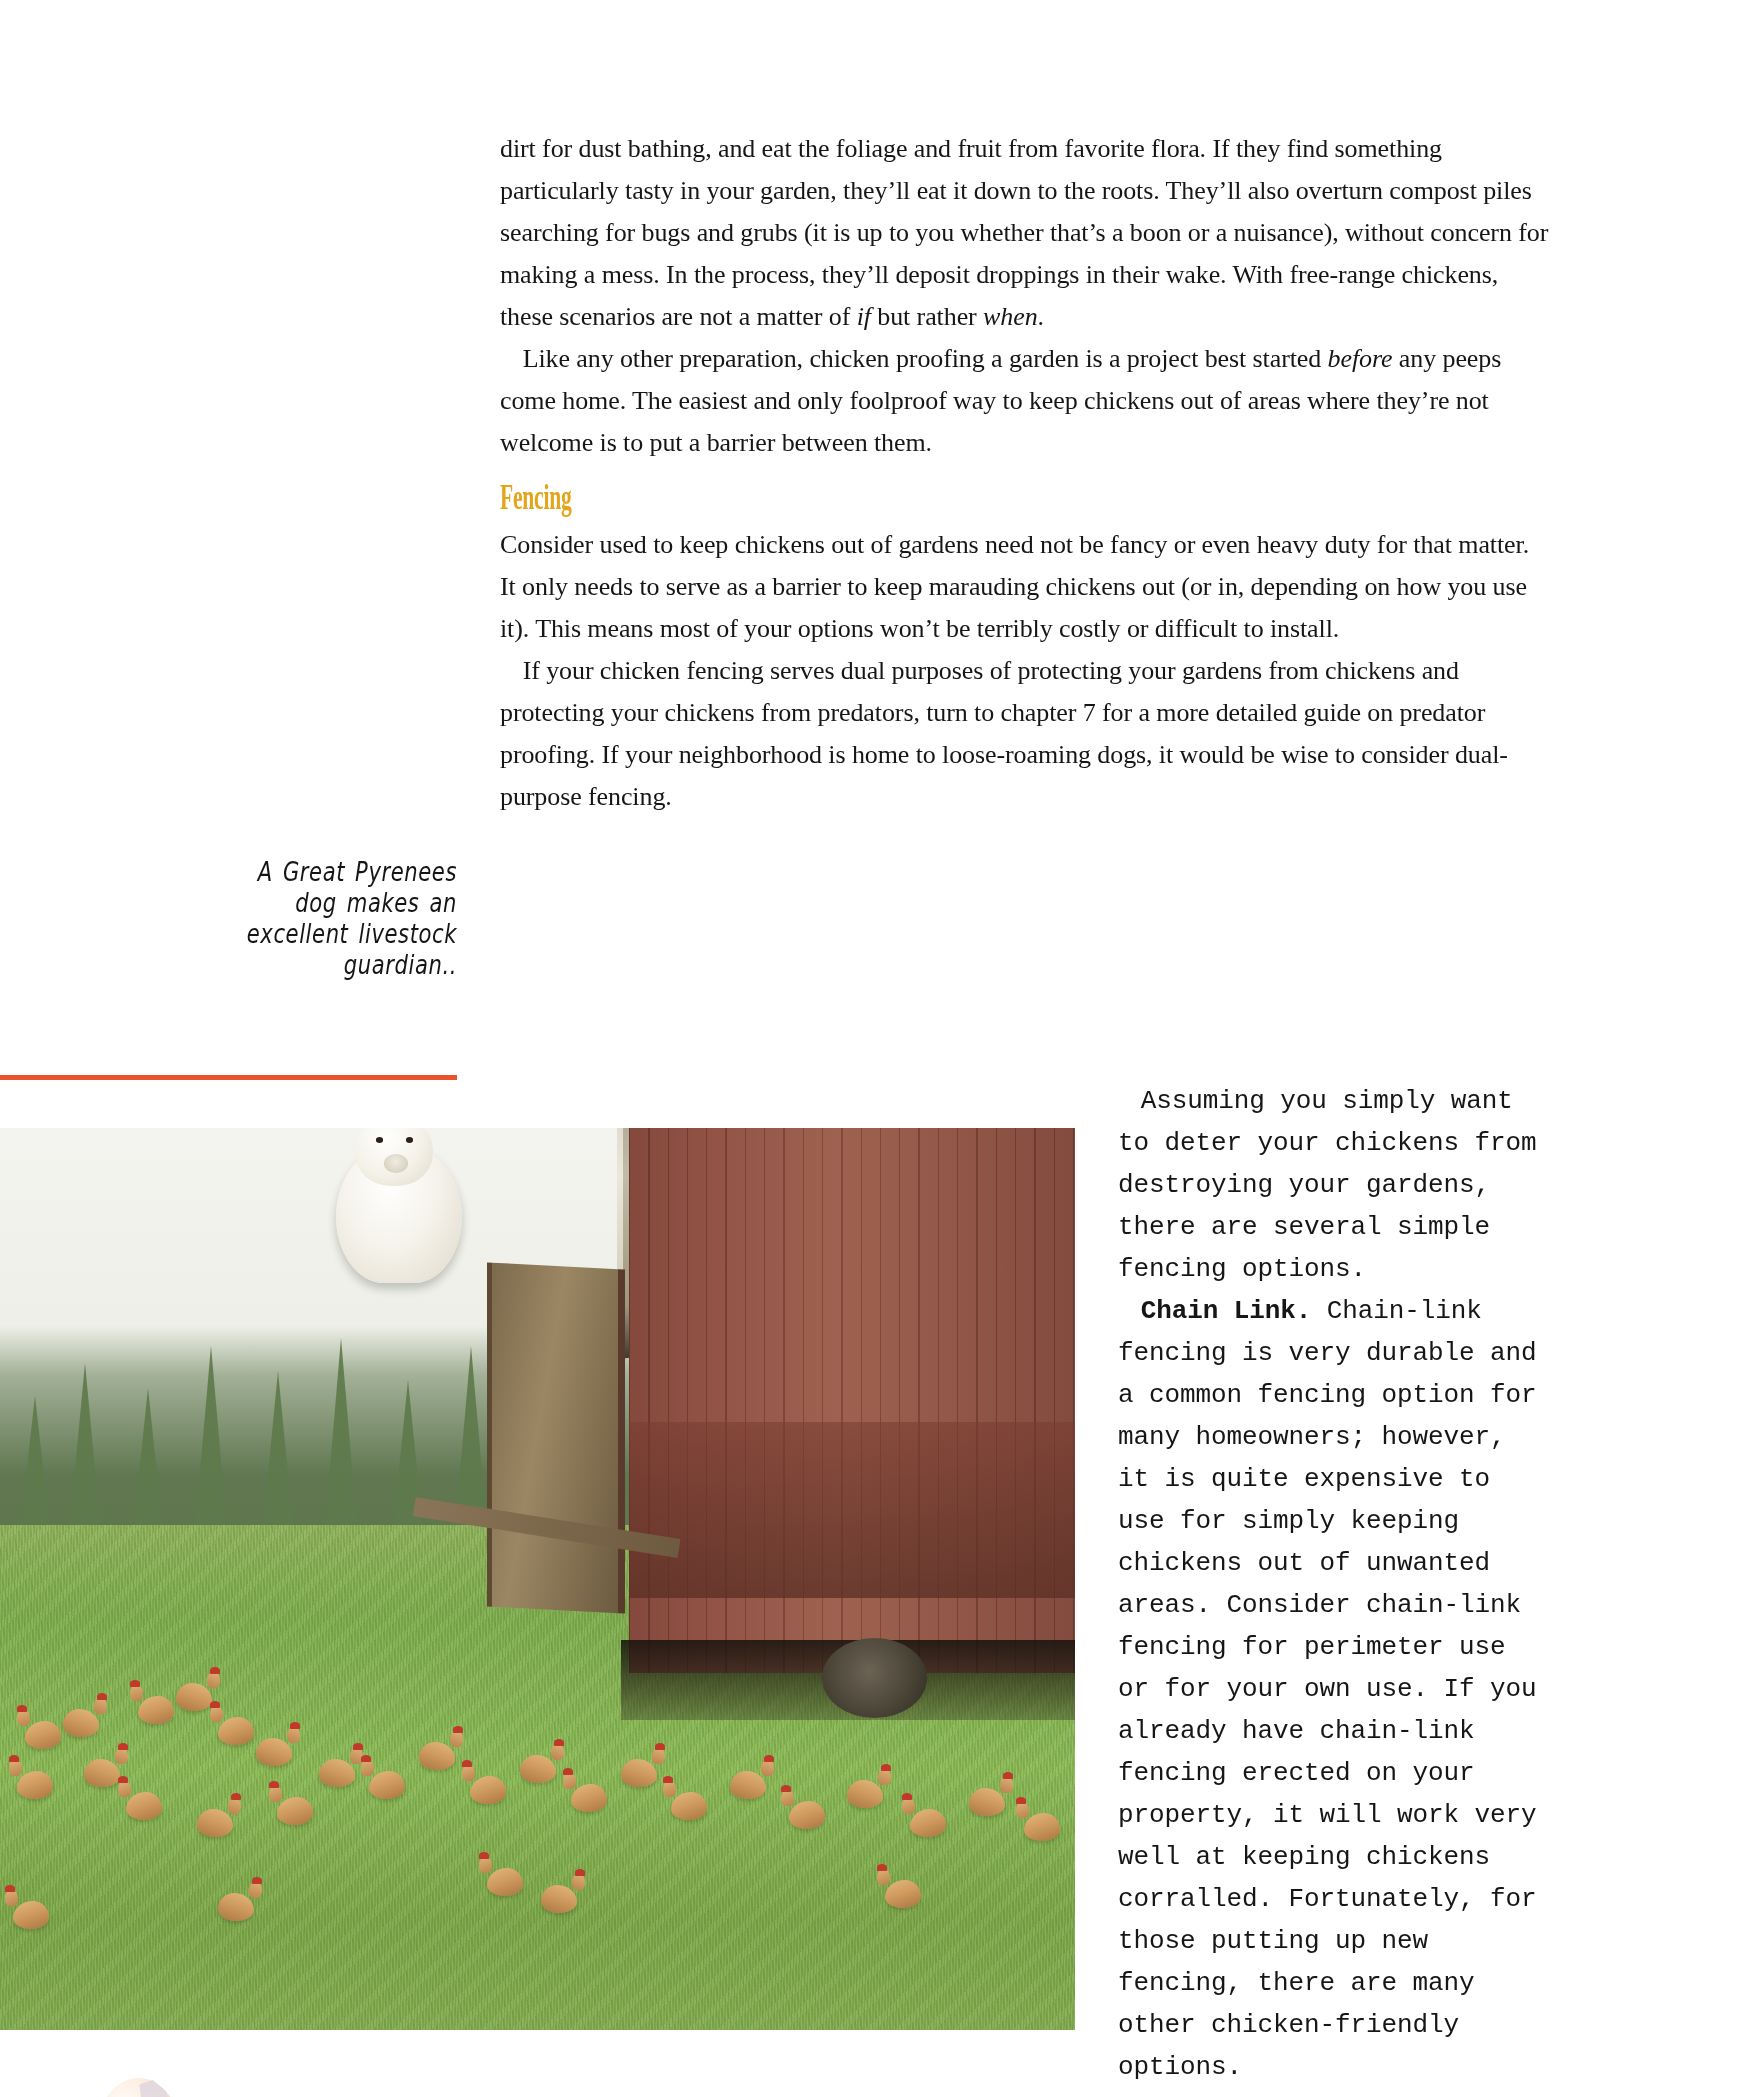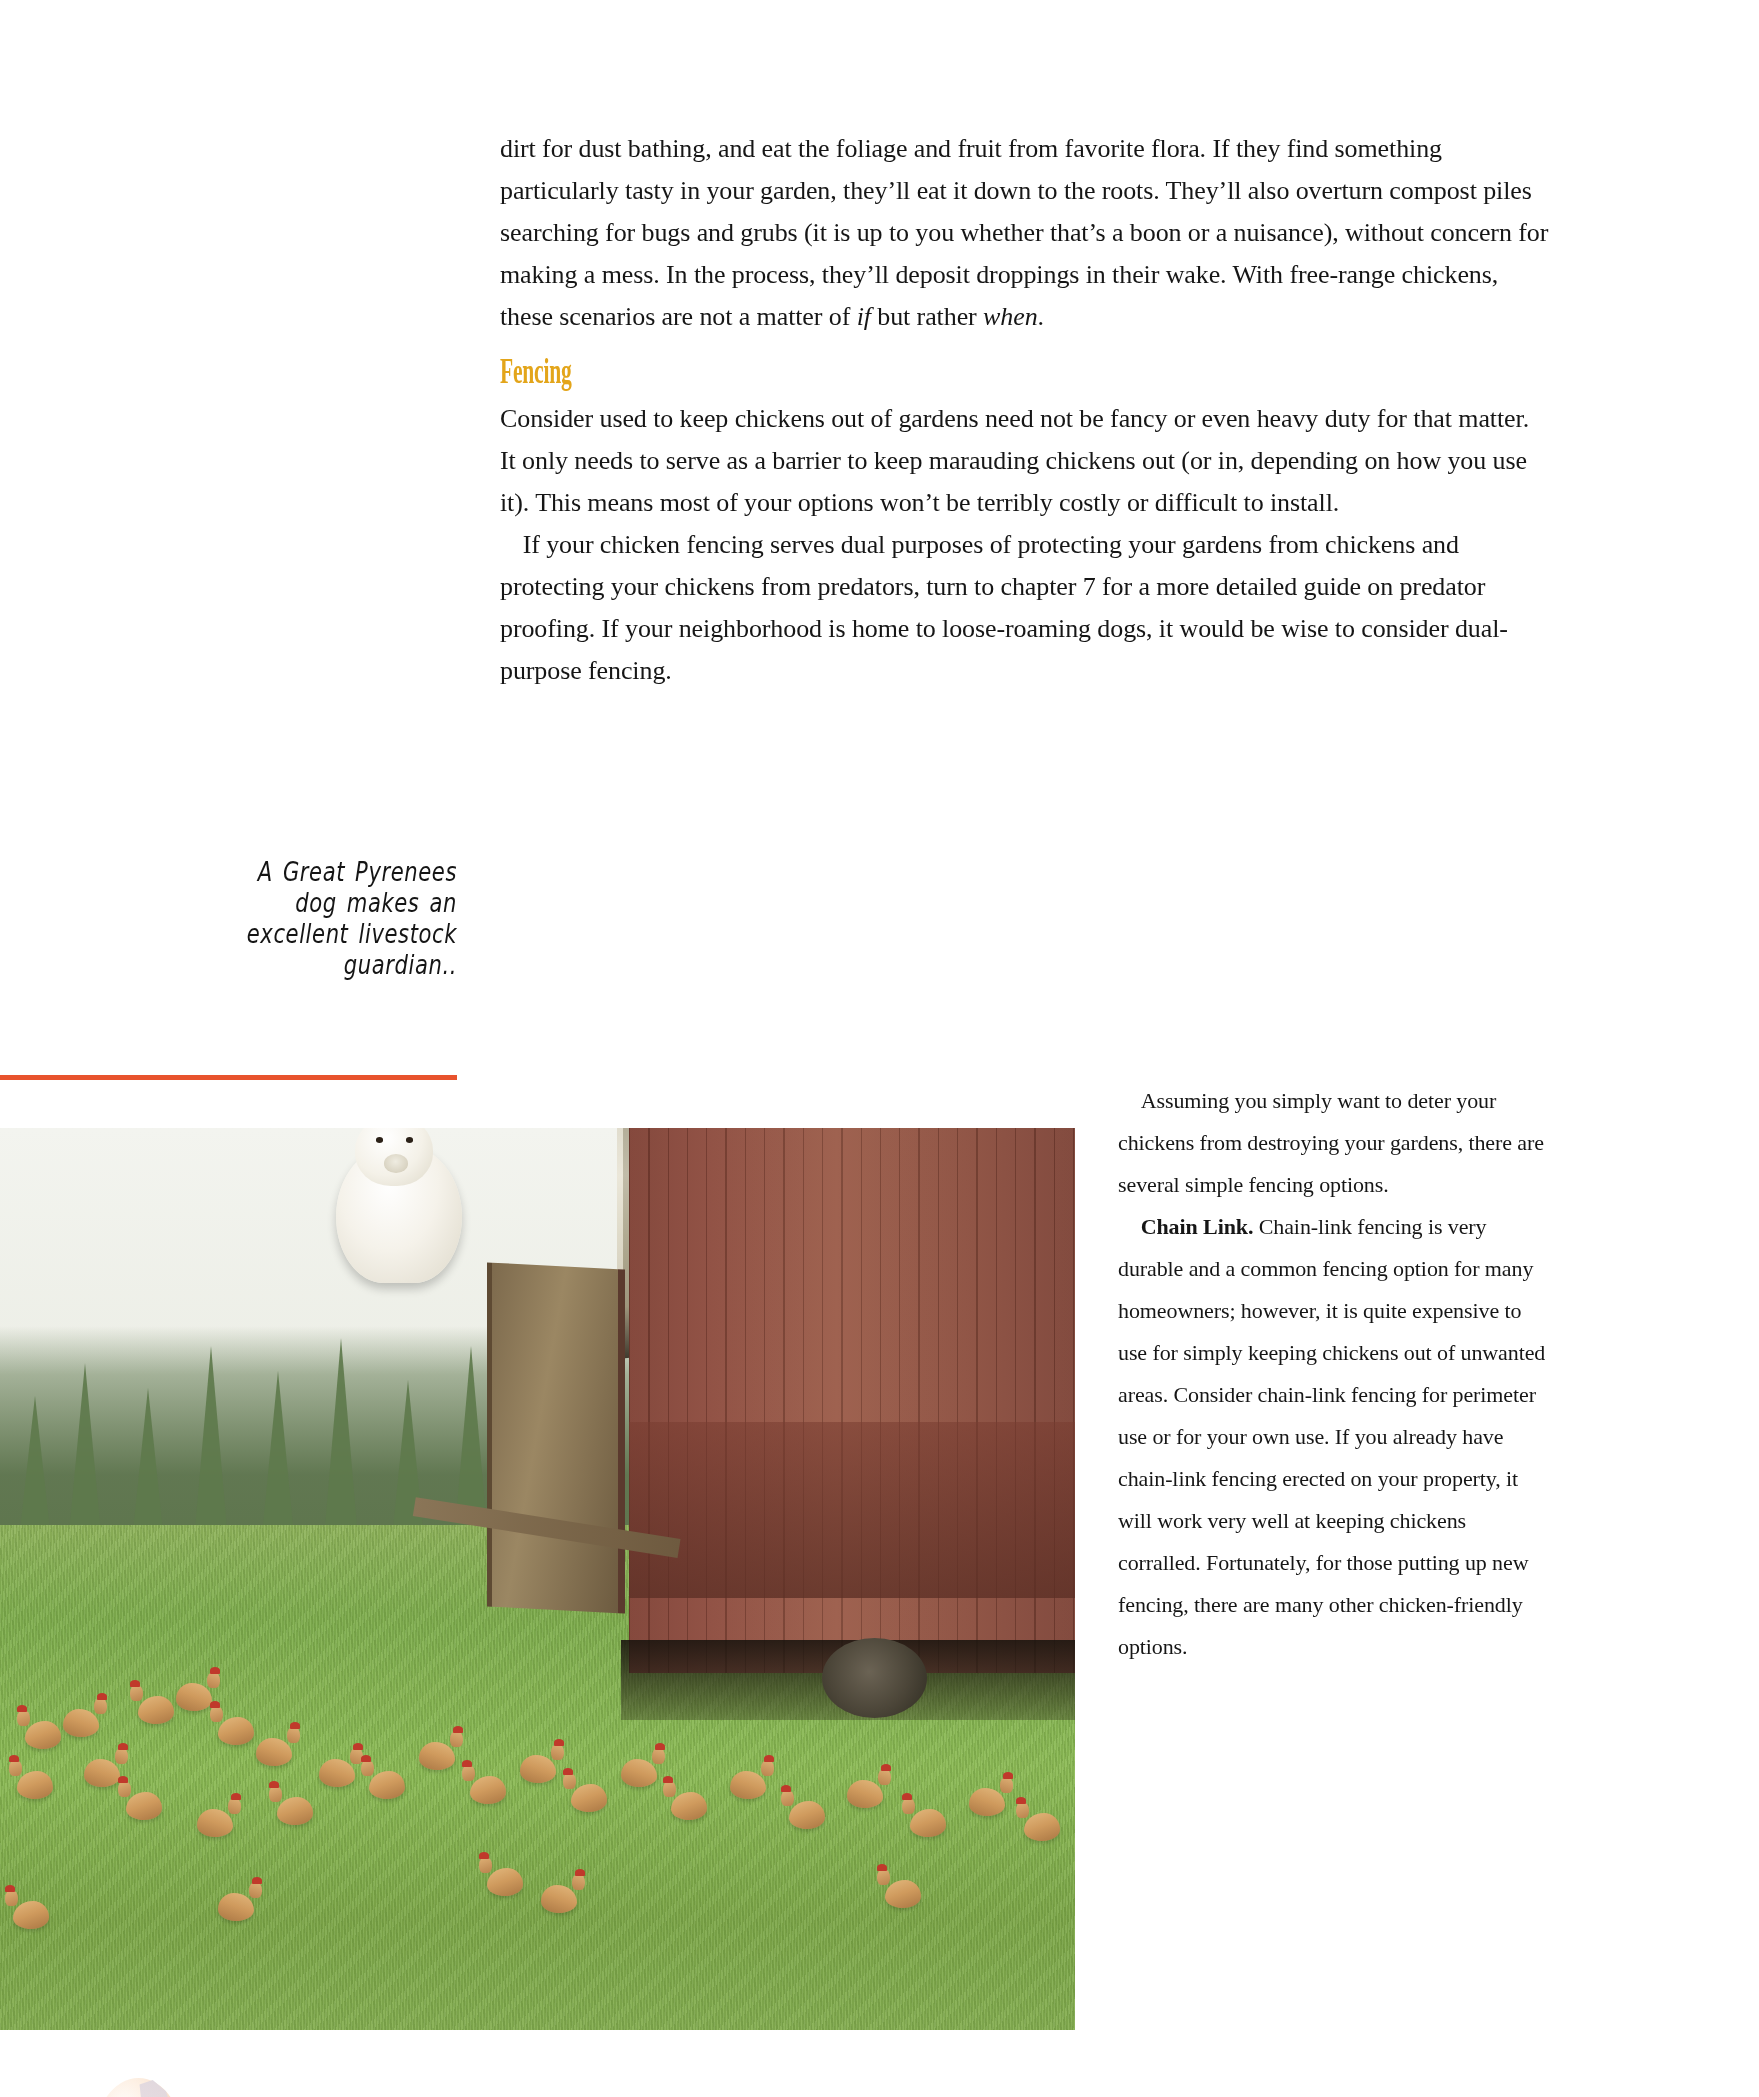--- a/index.html
+++ b/index.html
@@ -241,22 +241,22 @@
   }
 
   
   .side-column {
     position: absolute;
     left: 1118px;
     top: 1080px;
     width: 432px;
   }
   .side-para {
-    font-family: Liberation Serif, serif;
-    font-size: 22px;
+    font-family: Liberation Mono, monospace;
+    font-size: 26px;
     line-height: 42px;
     color: #161616;
     margin: 0;
     letter-spacing: -0.1px;
   }
   .side-para.indent { text-indent: 22.7px; }
   .side-para b { font-weight: 700; }
 
   
   .footer {
@@ -285,20 +285,21 @@
     border-radius: 0 50% 46% 0 / 0 54% 46% 0;
   }
 </style>
 </head>
 <body>
 
 <div class="main-column">
 
   <p class="para">dirt for dust bathing, and eat the foliage and fruit from favorite flora. If they find something particularly tasty in your garden, they’ll eat it down to the roots. They’ll also overturn compost piles searching for bugs and grubs (it is up to you whether that’s a boon or a nuisance), without concern for making a mess. In the process, they’ll deposit droppings in their wake. With free-range chickens, these scenarios are not a matter of <em>if</em> but rather <em>when</em>.</p>
 
+  <p class="para indent">Like any other preparation, chicken proofing a garden is a project best started <em>before</em> any peeps come home. The easiest and only foolproof way to keep chickens out of areas where they’re not welcome is to put a barrier between them.</p>
 
   <div class="heading-wrap">
     <div class="section-heading">Fencing</div>
   </div>
 
   <p class="para">Consider used to keep chickens out of gardens need not be fancy or even heavy duty for that matter. It only needs to serve as a barrier to keep marauding chickens out (or in, depending on how you use it). This means most of your options won’t be terribly costly or difficult to install.</p>
 
   <p class="para indent">If your chicken fencing serves dual purposes of protecting your gardens from chickens and protecting your chickens from predators, turn to chapter 7 for a more detailed guide on predator proofing. If your neighborhood is home to loose-roaming dogs, it would be wise to consider dual-purpose fencing.</p>
 
 </div>

